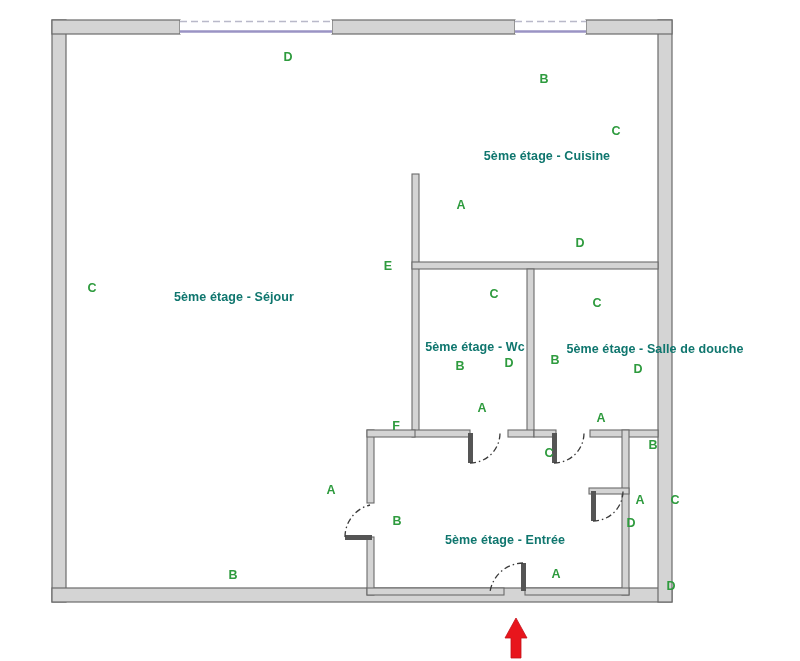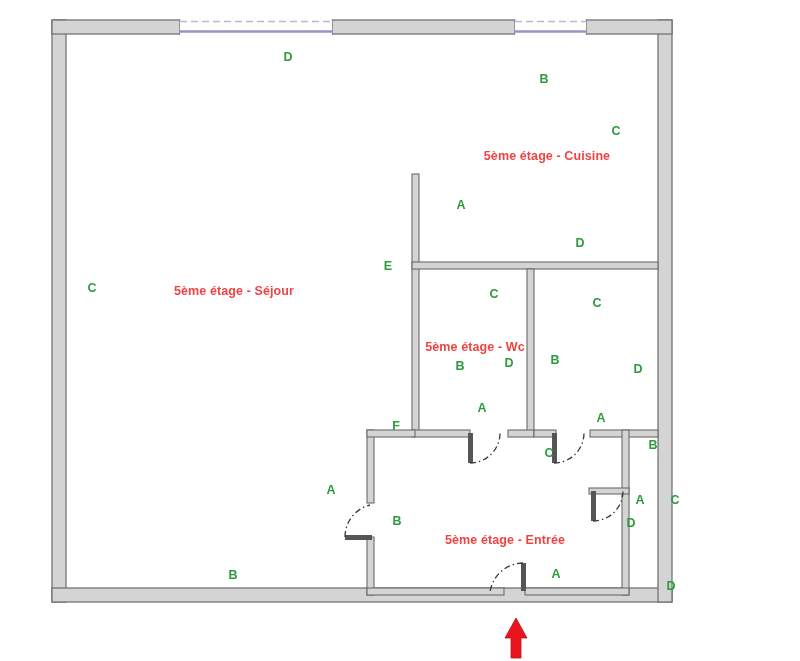--- a/index.html
+++ b/index.html
@@ -32,21 +32,21 @@
     top: 0;
     width: 800px;
     height: 661px;
     pointer-events: none;
   }
   .room-label {
     position: absolute;
     font-family: "Liberation Sans", sans-serif;
     font-size: 12.5px;
     font-weight: bold;
-    color: #ef4444;
+    color: #0f766e;
     white-space: nowrap;
     transform: translate(-50%, -50%);
     letter-spacing: 0.1px;
     pointer-events: auto;
   }
   .corner-letter {
     position: absolute;
     font-family: "Liberation Sans", sans-serif;
     font-size: 12.5px;
     font-weight: bold;
@@ -150,23 +150,24 @@
       </g>
     </g>
 
     <g>
       <path d="M 516 618 L 527 638 L 521 638 L 521 658 L 511 658 L 511 638 L 505 638 Z" fill="#e8151c" stroke="#c4121a" stroke-width="0.8"></path>
     </g>
   </svg>
 
   <div class="overlay-layer">
 
-    <div class="room-label" style="left:234px; top:291px;">5ème étage - Séjour</div>
+    <div class="room-label" style="left:234px; top:297px;">5ème étage - Séjour</div>
     <div class="room-label" style="left:547px; top:156px;">5ème étage - Cuisine</div>
     <div class="room-label" style="left:475px; top:347px;">5ème étage - Wc</div>
+    <div class="room-label" style="left:655px; top:349px;">5ème étage - Salle de douche</div>
     <div class="room-label" style="left:505px; top:540px;">5ème étage - Entrée</div>
 
     <div class="corner-letter" style="left:288px; top:57px;">D</div>
     <div class="corner-letter" style="left:544px; top:79px;">B</div>
     <div class="corner-letter" style="left:616px; top:131px;">C</div>
     <div class="corner-letter" style="left:461px; top:205px;">A</div>
     <div class="corner-letter" style="left:580px; top:243px;">D</div>
     <div class="corner-letter" style="left:92px; top:288px;">C</div>
     <div class="corner-letter" style="left:388px; top:266px;">E</div>
     <div class="corner-letter" style="left:494px; top:294px;">C</div>

